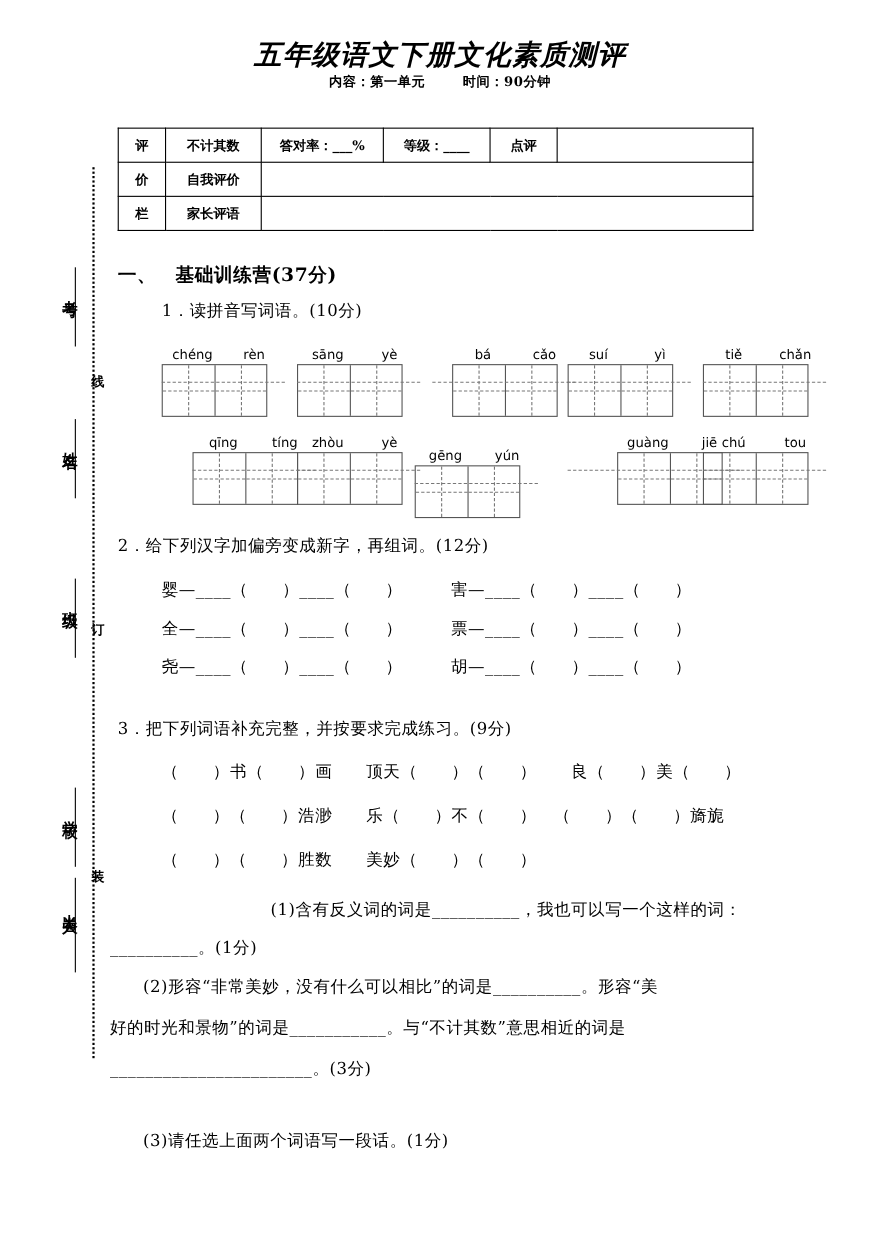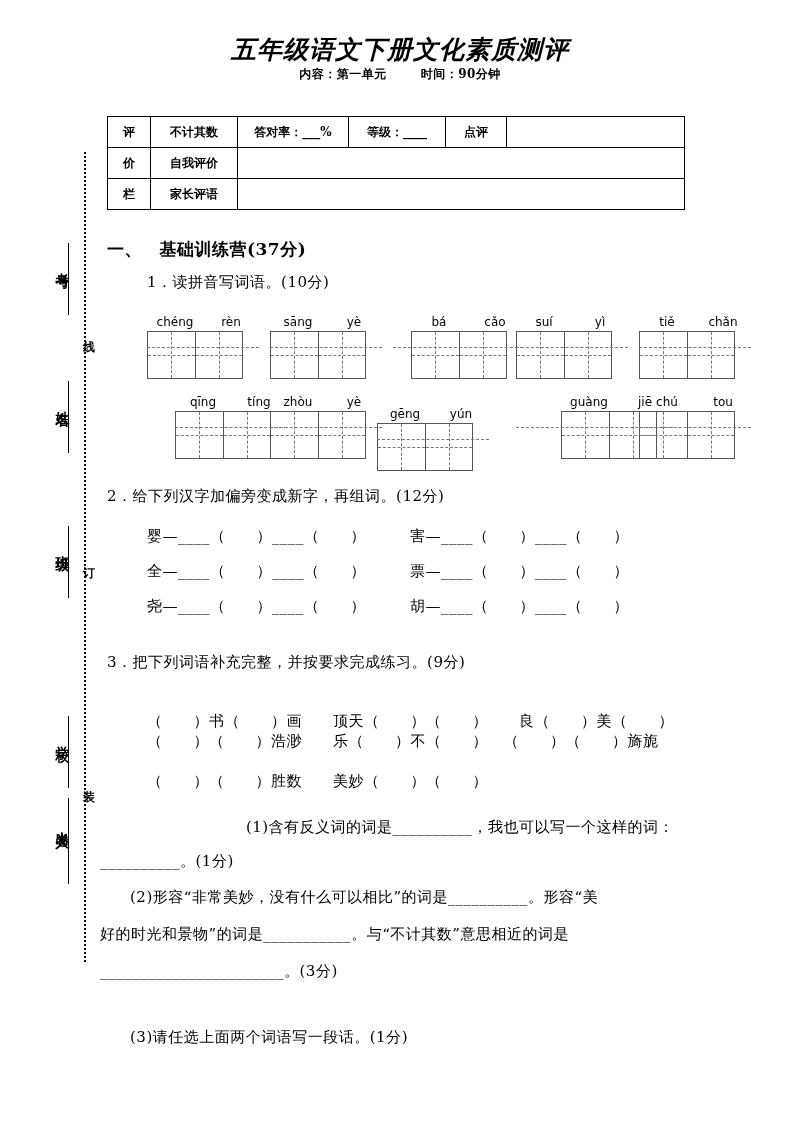--- a/index.html
+++ b/index.html
@@ -397,21 +397,21 @@
     <div class="body-line" style="left:47px; top:562px;">全—____（　　）____（　　）</div>
 
     <div class="body-line" style="left:310px; top:527px;">害—____（　　）____（　　）</div>
     <div class="body-line" style="left:310px; top:562px;">票—____（　　）____（　　）</div>
 
     <div class="body-line" style="left:47px; top:597px;">尧—____（　　）____（　　）</div>
     <div class="body-line" style="left:310px; top:597px;">胡—____（　　）____（　　）</div>
 
     <div class="q-head" style="left:7px; top:653px;">3．把下列词语补充完整，并按要求完成练习。(9分)</div>
 
-    <div class="body-line" style="left:47px; top:712px;">（　　）书（　　）画　　顶天（　　）（　　）　　良（　　）美（　　）</div>
+    <div class="body-line" style="left:47px; top:692px;">（　　）书（　　）画　　顶天（　　）（　　）　　良（　　）美（　　）</div>
     <div class="body-line" style="left:47px; top:732px;">（　　）（　　）浩渺　　乐（　　）不（　　）　（　　）（　　）旖旎</div>
     <div class="body-line" style="left:47px; top:772px;">（　　）（　　）胜数　　美妙（　　）（　　）</div>
 
     <div class="wrap-line" style="left:30px; top:818px; width:660px;text-align:center;">(1)含有反义词的词是__________，我也可以写一个这样的词：</div>
     <div class="wrap-line" style="left:0px; top:852px; width:660px;">__________。(1分)</div>
 
     <div class="wrap-line" style="left:30px; top:888px; width:665px;">(2)形容“非常美妙，没有什么可以相比”的词是__________。形容“美</div>
     <div class="wrap-line" style="left:0px; top:925px; width:690px;">好的时光和景物”的词是___________。与“不计其数”意思相近的词是</div>
     <div class="wrap-line" style="left:0px; top:962px; width:660px;">_______________________。(3分)</div>
 

